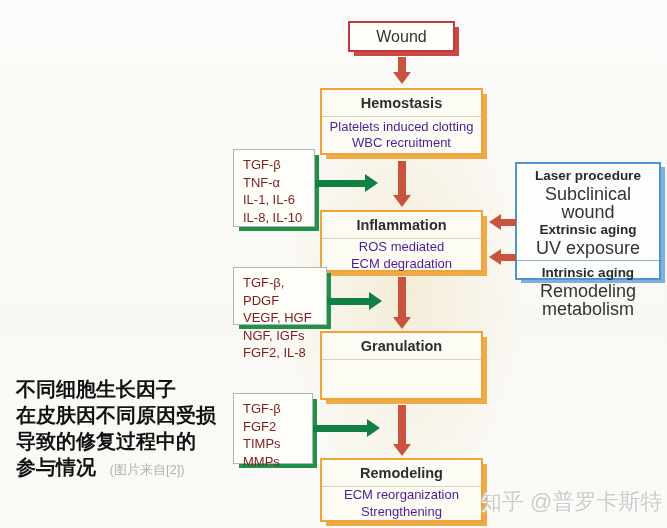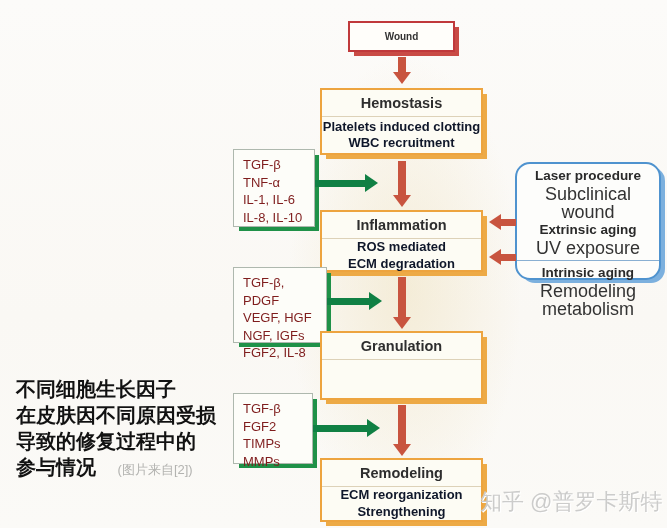--- a/index.html
+++ b/index.html
@@ -20,38 +20,38 @@
     background:radial-gradient(ellipse at center, rgba(238,224,186,0.50), rgba(238,224,186,0) 72%);
     pointer-events:none;
   }
 
   .box{position:absolute;box-sizing:border-box;background:#fffefa;}
 
   .wound{
     border:2px solid #c0393b;
     box-shadow:5px 5px 0 -1px #c94b45;
     display:flex;align-items:center;justify-content:center;
-    font-size:10px;font-weight:700;color:#333;
+    font-size:16px;font-weight:400;color:#333;
   }
 
   .stage{
     border:2px solid #eda43f;
     box-shadow:5px 5px 0 -1px #edaa46;
     background:#fdfcf4;
     display:flex;flex-direction:column;
   }
   .stage-title{
     height:26px;flex:0 0 26px;
     display:flex;align-items:center;justify-content:center;
     font-size:14.5px;font-weight:700;color:#2e2e2e;
     border-bottom:1px solid #ddd2b8;
   }
   .stage-body{
     flex:1;display:flex;flex-direction:column;align-items:center;justify-content:center;
-    font-size:13px;line-height:16.5px;color:#0f172a;text-align:center;font-weight:bold;
+    font-size:13px;line-height:16.5px;color:#4c1d95;text-align:center;
   }
 
   .factor{
     border:1px solid #aeb8ae;
     box-shadow:5px 5px 0 -1px #1f9148;
     background:#fdfdf9;
     padding:6px 6px 4px 9px;
     font-size:13px;line-height:17.5px;color:#7f1d1d;font-weight:400;
   }
 
@@ -78,21 +78,21 @@
   .arrow-r .head{width:0;height:0;border-top:9px solid transparent;border-bottom:9px solid transparent;border-left:13px solid #108044;}
 
   .arrow-l{position:absolute;height:16px;display:flex;align-items:center;}
   .arrow-l .head{width:0;height:0;border-top:8px solid transparent;border-bottom:8px solid transparent;border-right:12px solid #c8543f;}
   .arrow-l .shaft{height:7px;flex:1;background:#c8543f;}
 
   .caption{
     position:absolute;left:16px;top:376px;width:230px;
     font-size:20px;line-height:26px;font-weight:700;color:#121212;
   }
-  .caption-src{font-size:13px;font-weight:400;color:#b3b3b0;margin-left:16px;}
+  .caption-src{font-size:13px;font-weight:400;color:#b3b3b0;margin-left:8px;}
 
   .watermark{
     position:absolute;left:480px;top:487px;
     font-size:22px;color:#cccccb;
     text-shadow:1px 1px 0 #ffffff;
     white-space:nowrap;
   }
 </style>
 </head>
 <body>
@@ -135,21 +135,21 @@
   </div>
 
   <div class="box stage" style="left:320px;top:210px;width:163px;height:62px;">
     <div class="stage-title">Inflammation</div>
     <div class="stage-body">
       <div>ROS mediated</div>
       <div>ECM degradation</div>
     </div>
   </div>
 
-  <div class="box laser" style="left:515px;top:162px;width:146px;height:118px;border-radius:15px;">
+  <div class="box laser" style="left:515px;top:162px;width:146px;height:118px;">
     <div class="laser-sec s1">
       <div class="laser-row b">Laser procedure</div>
       <div class="laser-row">Subclinical wound</div>
       <div class="laser-row b">Extrinsic aging</div>
       <div class="laser-row">UV exposure</div>
     </div>
     <div class="laser-sec s2">
       <div class="laser-row b">Intrinsic aging</div>
       <div class="laser-row">Remodeling metabolism</div>
     </div>
@@ -162,21 +162,21 @@
   <div class="arrow-l" style="left:489px;top:249px;width:27px;">
     <div class="head"></div>
     <div class="shaft"></div>
   </div>
 
   <div class="arrow-v" style="left:393px;top:277px;height:52px;">
     <div class="shaft"></div>
     <div class="head"></div>
   </div>
 
-  <div class="box factor" style="left:233px;top:267px;width:94px;height:76px;">
+  <div class="box factor" style="left:233px;top:267px;width:94px;height:58px;">
     <div>TGF-β, PDGF</div>
     <div>VEGF, HGF</div>
     <div>NGF, IGFs</div>
     <div>FGF2, IL-8</div>
   </div>
 
   <div class="arrow-r" style="left:327px;top:292px;width:55px;">
     <div class="shaft"></div>
     <div class="head"></div>
   </div>

